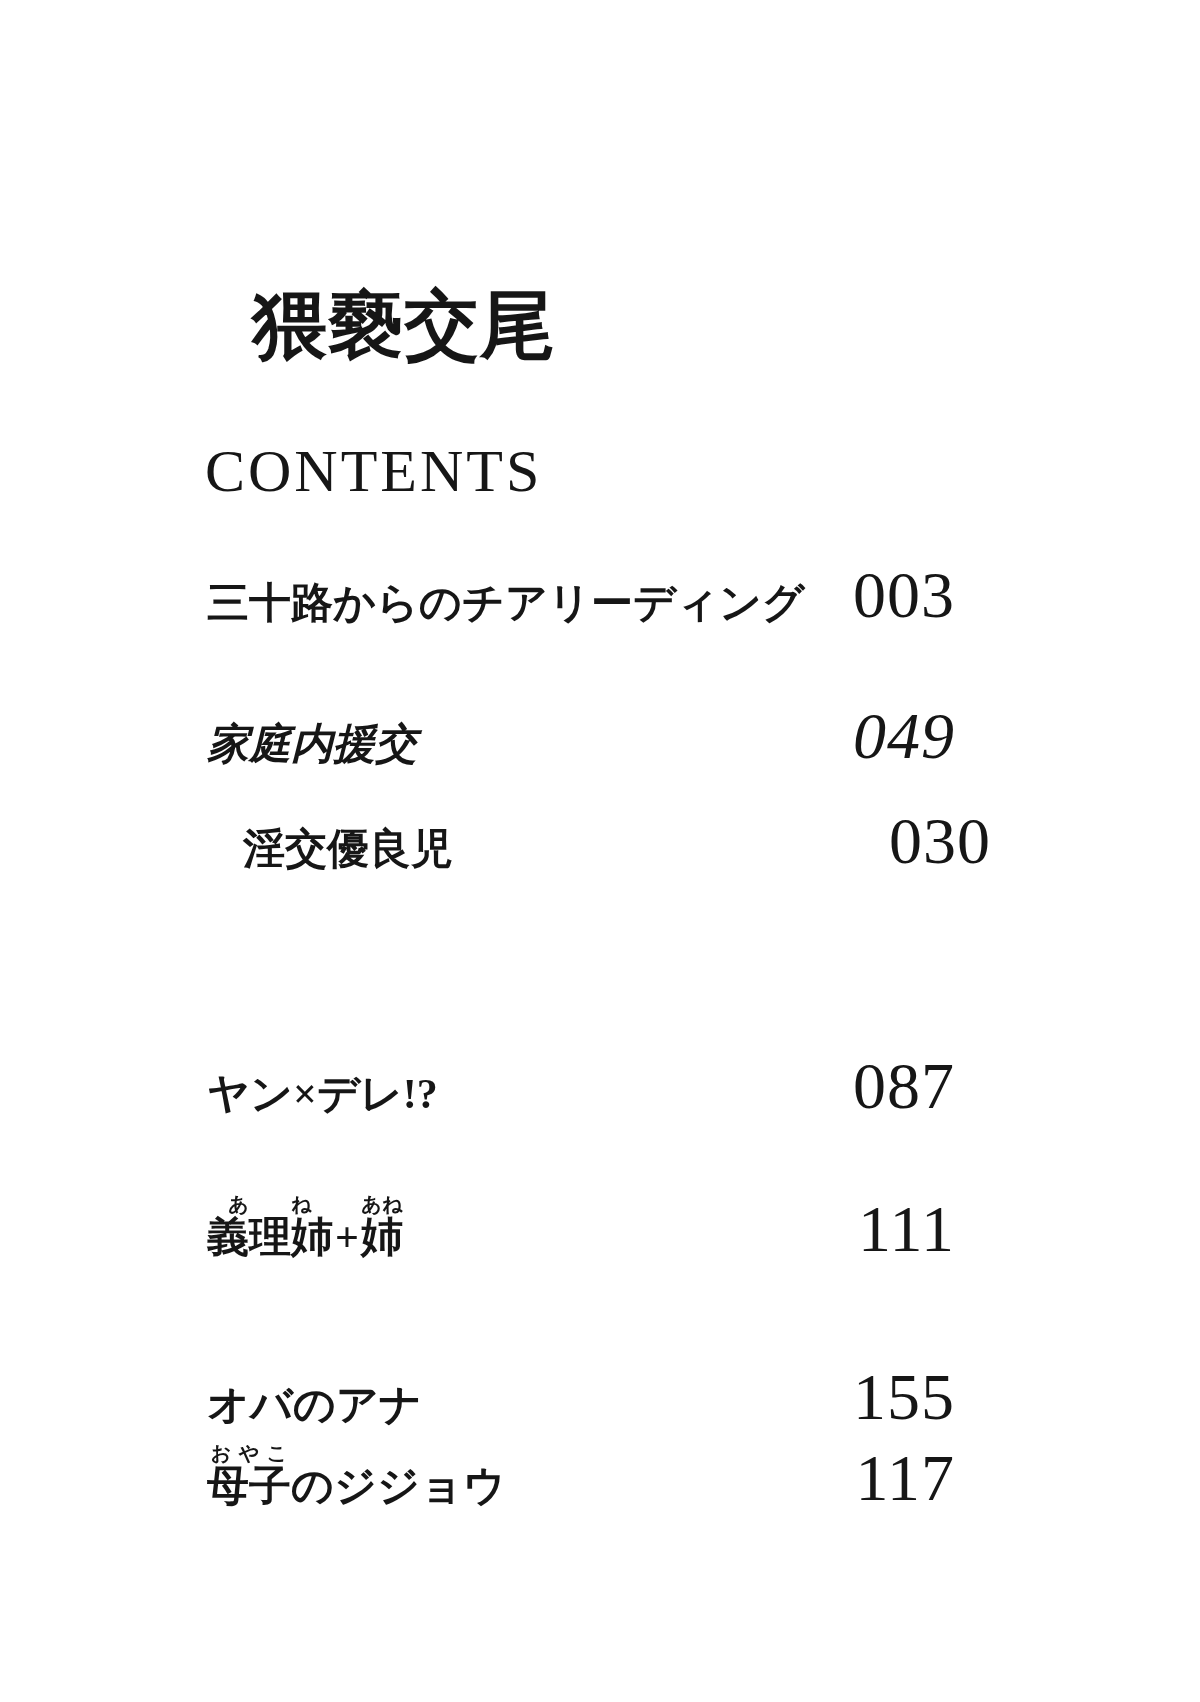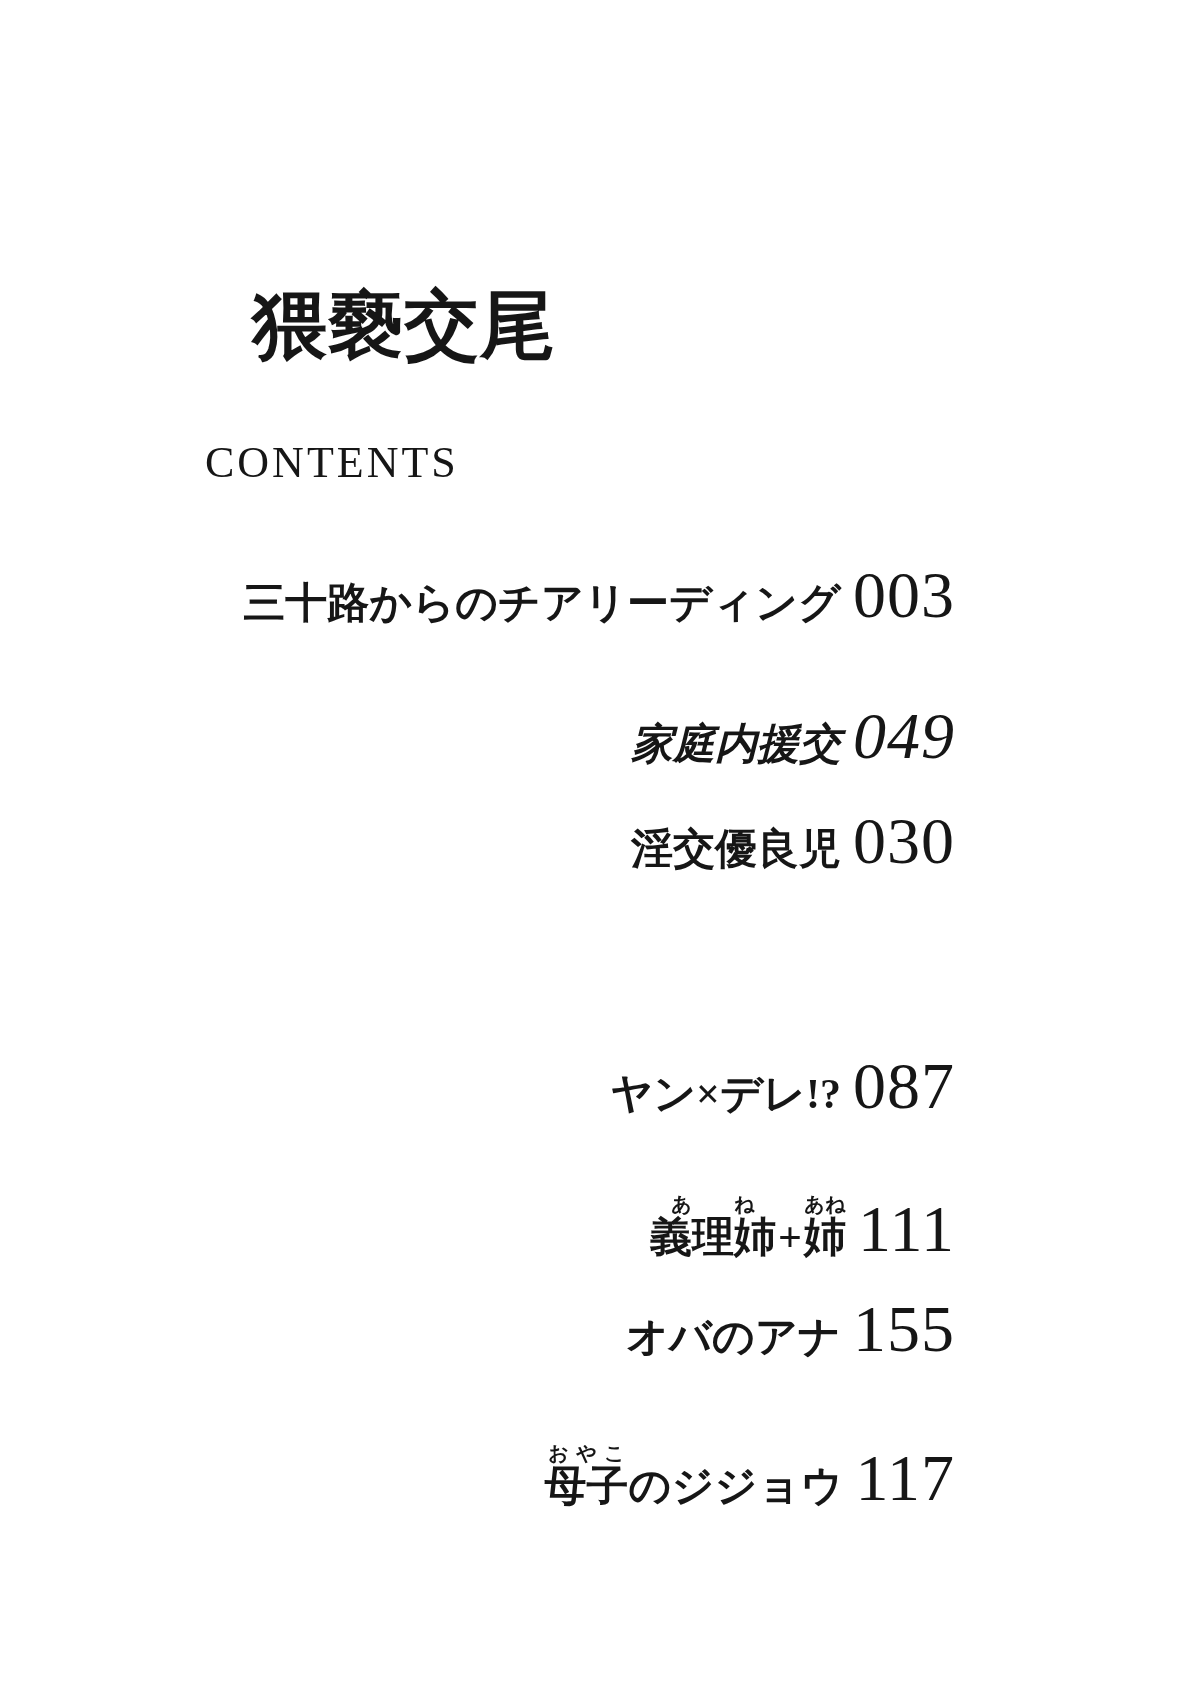--- a/index.html
+++ b/index.html
@@ -23,42 +23,41 @@
     font-weight: bold;
     letter-spacing: 1px;
     line-height: 1;
     white-space: nowrap;
     margin-left: 48px;
   }
   .contents-heading {
     position: absolute;
     left: 205px;
     top: 441px;
-    font-size: 44px;
+    font-size: 60px;
     font-weight: normal;
     letter-spacing: 3px;
     line-height: 1;
     white-space: nowrap;
   }
   .toc-list {
     position: absolute;
     left: 0;
     top: 0;
     width: 1200px;
     height: 1702px;
   }
   .toc-row {
     position: absolute;
     left: 207px;
     width: 748px;
     display: flex;
-    justify-content: flex-end;
+    justify-content: space-between;
     align-items: baseline;
     line-height: 1;
-    gap: 12px;
   }
   .toc-title {
     font-size: 42px;
     font-weight: 600;
     white-space: nowrap;
   }
   .toc-page {
     font-size: 66px;
     font-weight: 500;
     letter-spacing: 1px;
@@ -95,39 +94,39 @@
 
 <div class="toc-list">
     <div class="toc-row" style="top: 562px;">
       <div class="toc-title"><span class="seg">三十路からのチアリーディング</span></div>
       <div class="toc-page">003</div>
     </div>
     <div class="toc-row" style="top: 703px; font-style: italic;">
       <div class="toc-title"><span class="seg">家庭内援交</span></div>
       <div class="toc-page">049</div>
     </div>
-    <div class="toc-row" style="top: 808px;">
+    <div class="toc-row" style="top: 808px; margin-left: 36px;">
       <div class="toc-title"><span class="seg">淫交優良児</span></div>
       <div class="toc-page">030</div>
     </div>
     <div class="toc-row" style="top: 1053px;">
       <div class="toc-title"><span class="seg">ヤン×デレ!?</span></div>
       <div class="toc-page">087</div>
     </div>
     <div class="toc-row" style="top: 1196px;">
       <div class="toc-title"><span class="seg"><span class="rt">
             <i>あ</i>
             <i>ね</i>
           </span>義理姉</span><span class="seg plus-seg">+</span><span class="seg"><span class="rt">
             <i>あ</i>
             <i>ね</i>
           </span>姉</span></div>
       <div class="toc-page">111</div>
     </div>
-    <div class="toc-row" style="top: 1296px;">
+    <div class="toc-row" style="top: 1364px;">
       <div class="toc-title"><span class="seg">オバのアナ</span></div>
       <div class="toc-page">155</div>
     </div>
     <div class="toc-row" style="top: 1445px;">
       <div class="toc-title"><span class="seg"><span class="rt">
             <i>お</i>
             <i>や</i>
             <i>こ</i>
           </span>母子</span><span class="seg">のジジョウ</span></div>
       <div class="toc-page">117</div>

